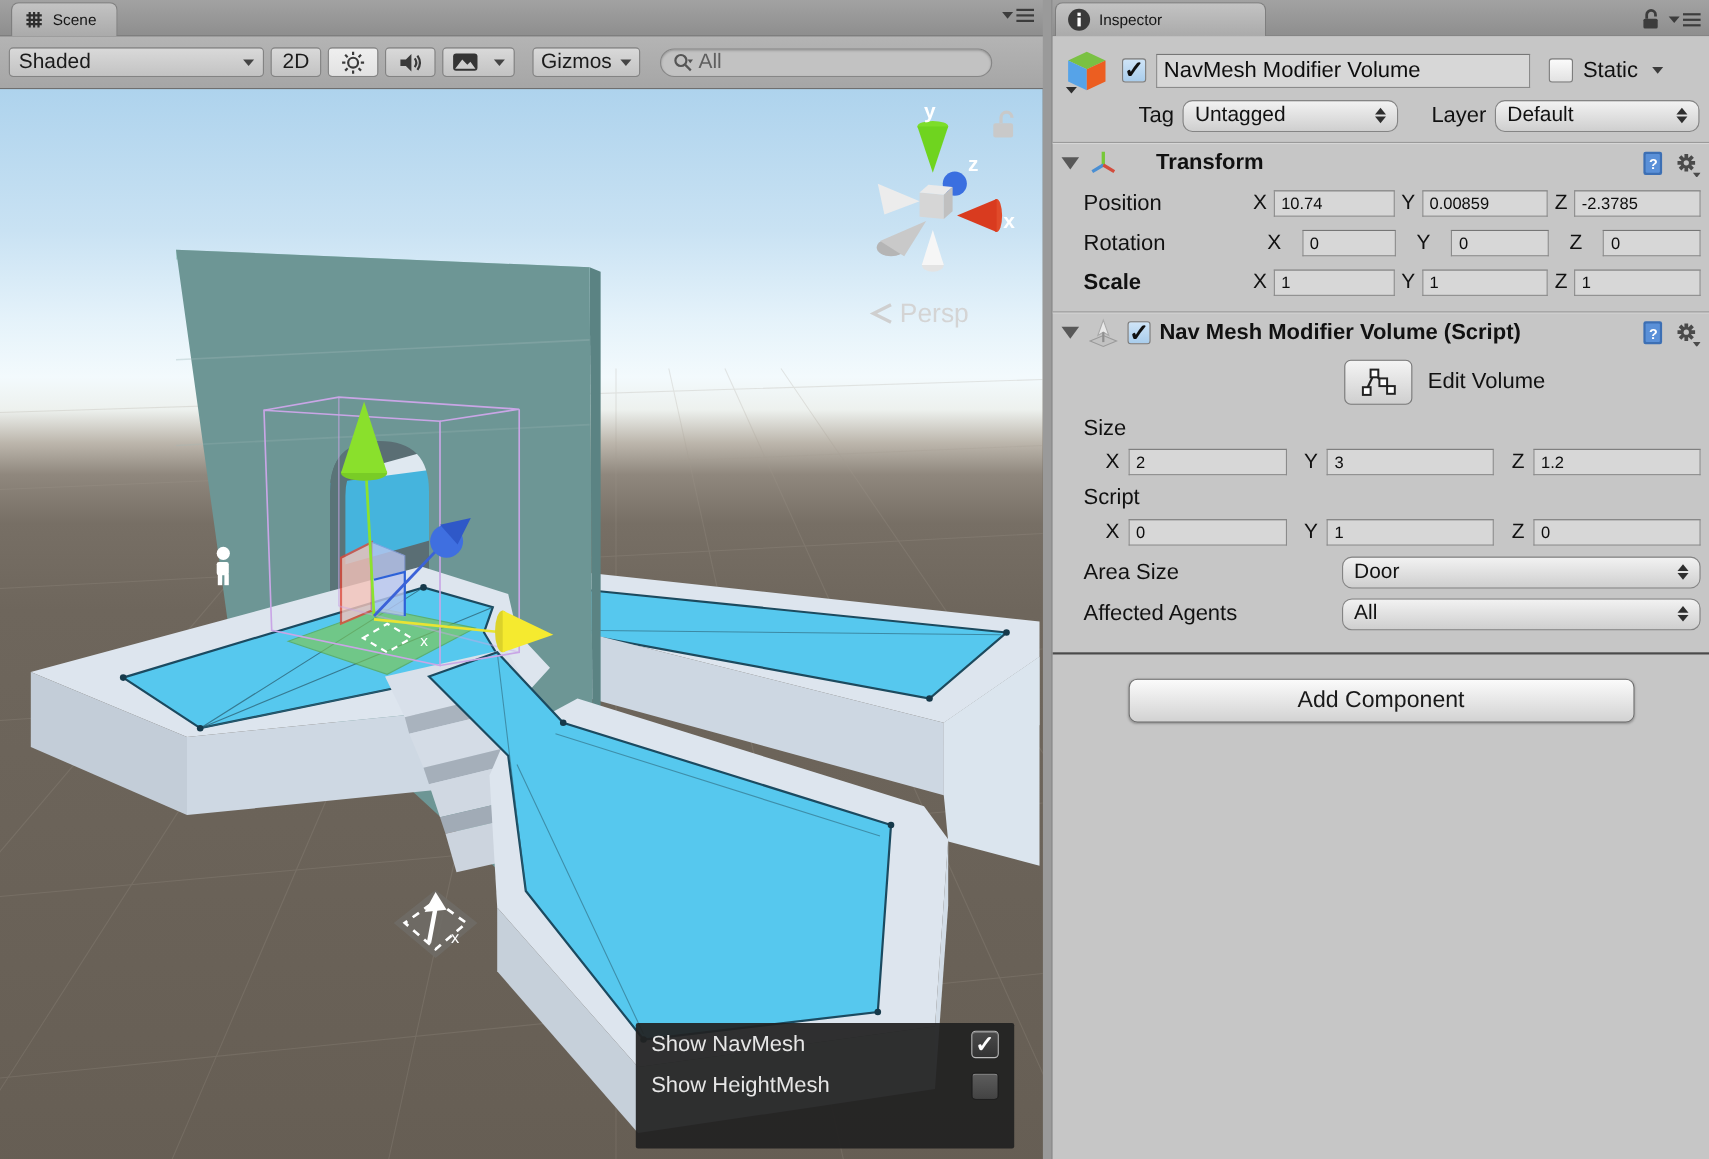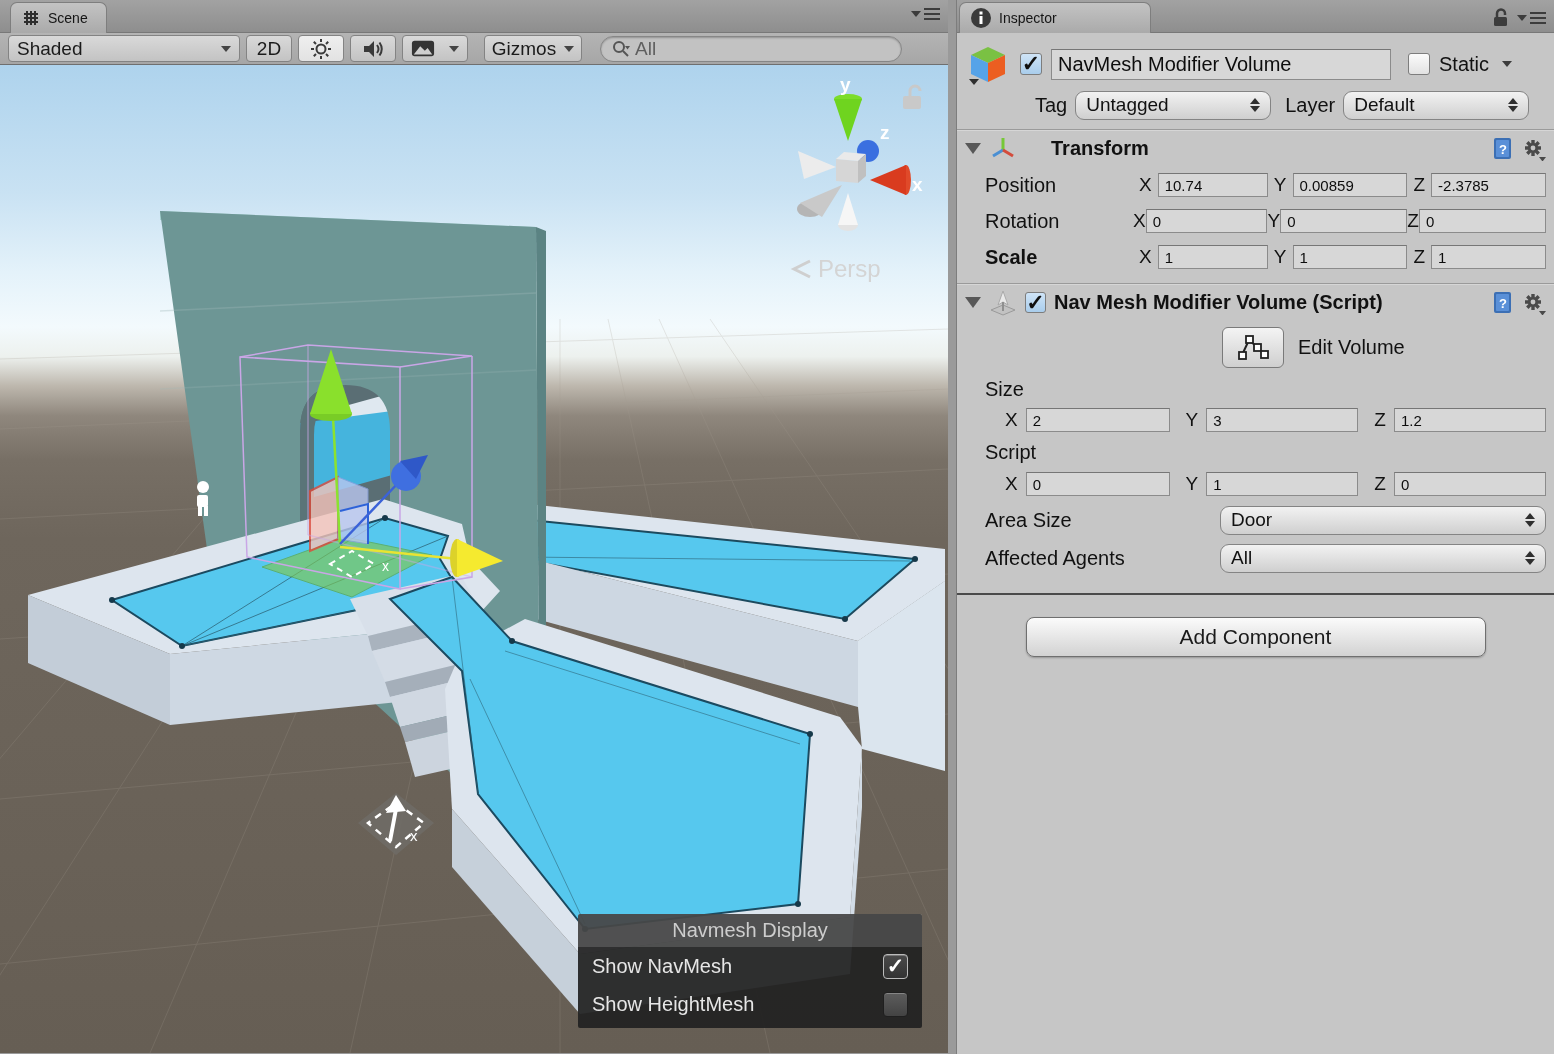--- a/index.html
+++ b/index.html
@@ -15,21 +15,21 @@
   .tab { position:absolute; left:10px; top:2px; height:31px; padding:0 18px 0 10px; border-radius:7px 7px 0 0;
          background:linear-gradient(#c3c3c3,#aaaaaa); border:1px solid #7e7e7e; border-bottom:none;
          display:flex; align-items:center; gap:7px; font-size:14px; color:#151515; }
   .tabstrip .strip-icons { position:absolute; right:8px; top:8px; display:flex; align-items:center; gap:8px; }
   .menu-glyph { display:flex; align-items:center; gap:3px; color:#333; }
   .tri-down { width:0; height:0; border-left:5px solid transparent; border-right:5px solid transparent; border-top:6px solid #3c3c3c; }
   .hamburger { width:16px; height:12px; border-top:2px solid #3c3c3c; border-bottom:2px solid #3c3c3c; position:relative; }
   .hamburger:before { content:""; position:absolute; left:0; right:0; top:3px; height:2px; background:#3c3c3c; }
 
   
-  .toolbar { height:32px; background:linear-gradient(#b4b4b4,#a6a6a6); border-bottom:1px solid #6f6f6f;
+  .toolbar { height:48px; background:linear-gradient(#b4b4b4,#a6a6a6); border-bottom:1px solid #6f6f6f;
              display:flex; align-items:center; padding:0 8px; gap:6px; }
   .tbtn { height:27px; background:linear-gradient(#d9d9d9,#c3c3c3); border:1px solid #838383; border-radius:4px;
           display:flex; align-items:center; justify-content:center; font-size:19px; color:#1b1b1b; padding:0 8px; }
   .tbtn.active { background:linear-gradient(#efefef,#e2e2e2); }
   .tbtn .arrow { margin-left:8px; width:0; height:0; border-left:5px solid transparent; border-right:5px solid transparent; border-top:6px solid #444; }
   .searchbox { margin-left:12px; flex:1; max-width:302px; height:26px; border-radius:13px; background:#c2c2c2;
                border:1px solid #868686; box-shadow:inset 0 1px 2px rgba(0,0,0,.25);
                display:flex; align-items:center; padding:0 10px; gap:4px; font-size:19px; color:#5f5f5f; }
 
   
@@ -300,21 +300,20 @@
         <path d="M810,196 L794,204 L810,212" stroke="#cfcfcf" stroke-width="3" fill="none"></path>
         <text x="818" y="212" font-size="24" fill="#d4d4d4">Persp</text>
       </g>
       <g>
         <rect x="903" y="31" width="18" height="13" rx="2" fill="#c9c9c9"></rect>
         <path d="M907,31 V26 a5,5 0 0 1 10,0" stroke="#c9c9c9" stroke-width="3" fill="none" transform="translate(3,0)"></path>
       </g>
     </svg>
 
     <div class="nav-overlay">
-      <div class="ov-title">Navmesh Display</div>
       <div class="ov-row">
         <span>Show NavMesh</span>
         <span class="ov-check checked"></span>
       </div>
       <div class="ov-row">
         <span>Show HeightMesh</span>
         <span class="ov-check"></span>
       </div>
     </div>
   </div>
@@ -360,21 +359,21 @@
       </div>
       <div class="row" style="height:36px; padding-left:70px; gap:8px;">
         <span>Tag</span>
         <div class="udrop" style="width:196px;">
           <span>Untagged</span>
           <span class="updown">
               <i class="up"></i>
               <i class="dn"></i>
             </span>
         </div>
-        <span style="margin-left:6px;">Layer</span>
+        <span style="margin-left:22px;">Layer</span>
         <div class="udrop" style="width:186px;">
           <span>Default</span>
           <span class="updown">
               <i class="up"></i>
               <i class="dn"></i>
             </span>
         </div>
       </div>
     </div>
     <div class="sep"></div>
@@ -406,21 +405,21 @@
     <div>
       <div class="row" style="height:36px; padding:0 8px 0 28px; gap:6px;">
         <span style="width:148px;">Position</span>
         <span class="axis-label">X</span>
         <span class="ufield" style="flex:1;">10.74</span>
         <span class="axis-label">Y</span>
         <span class="ufield" style="flex:1.05;">0.00859</span>
         <span class="axis-label">Z</span>
         <span class="ufield" style="flex:1.05;">-2.3785</span>
       </div>
-      <div class="row" style="height:36px; padding:0 8px 0 28px; gap:0;">
+      <div class="row" style="height:36px; padding:0 8px 0 28px; gap:19px;">
         <span style="width:148px;">Rotation</span>
         <span class="axis-label">X</span>
         <span class="ufield" style="flex:1;">0</span>
         <span class="axis-label">Y</span>
         <span class="ufield" style="flex:1.05;">0</span>
         <span class="axis-label">Z</span>
         <span class="ufield" style="flex:1.05;">0</span>
       </div>
       <div class="row" style="height:36px; padding:0 8px 0 28px; gap:6px;">
         <span style="width:148px;font-weight:bold;">Scale</span>

